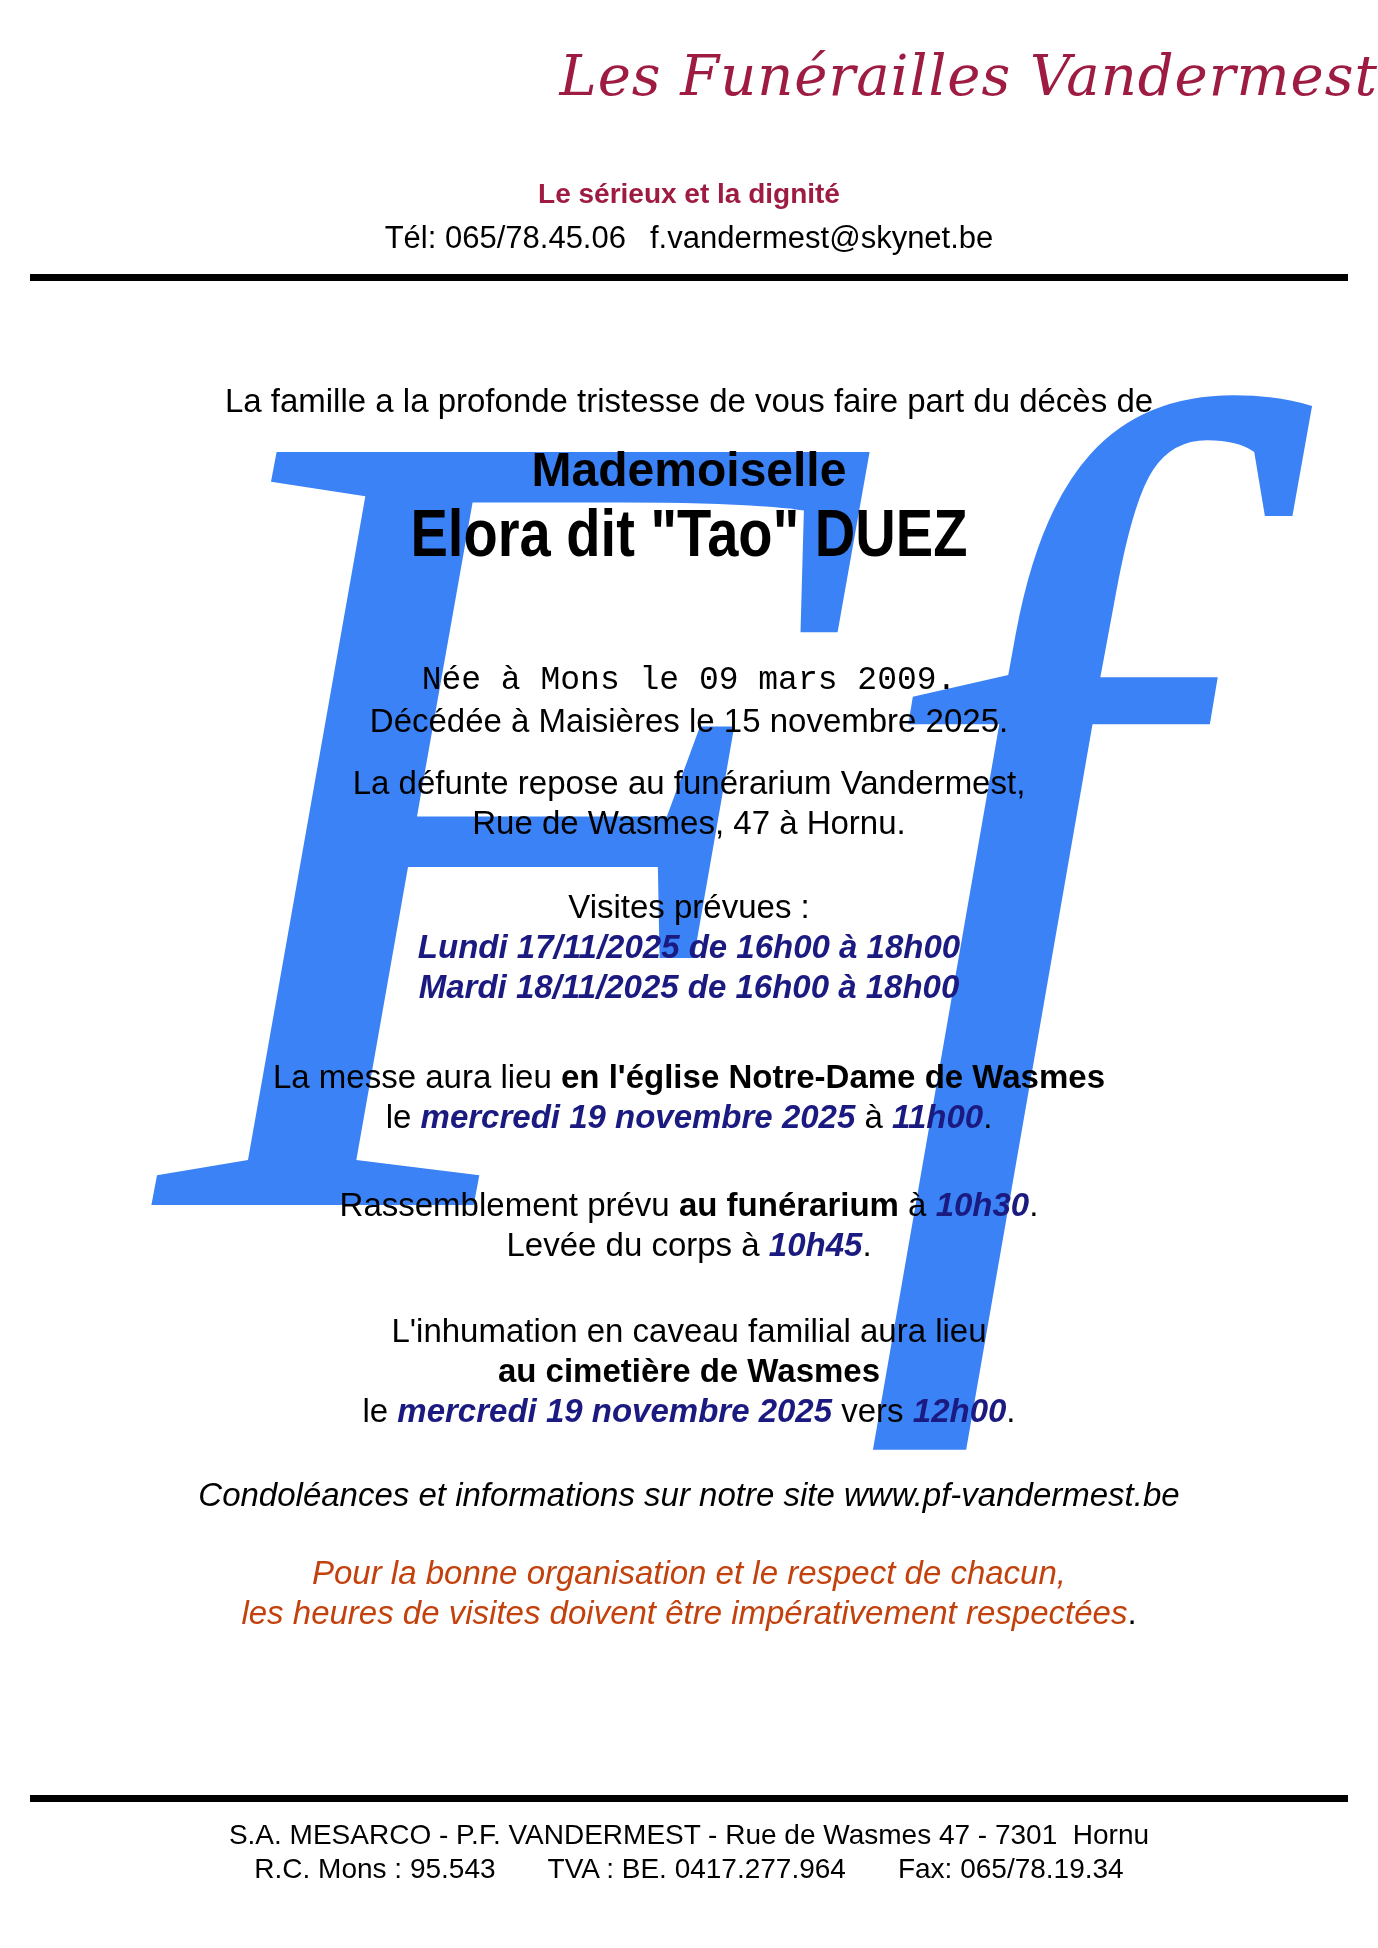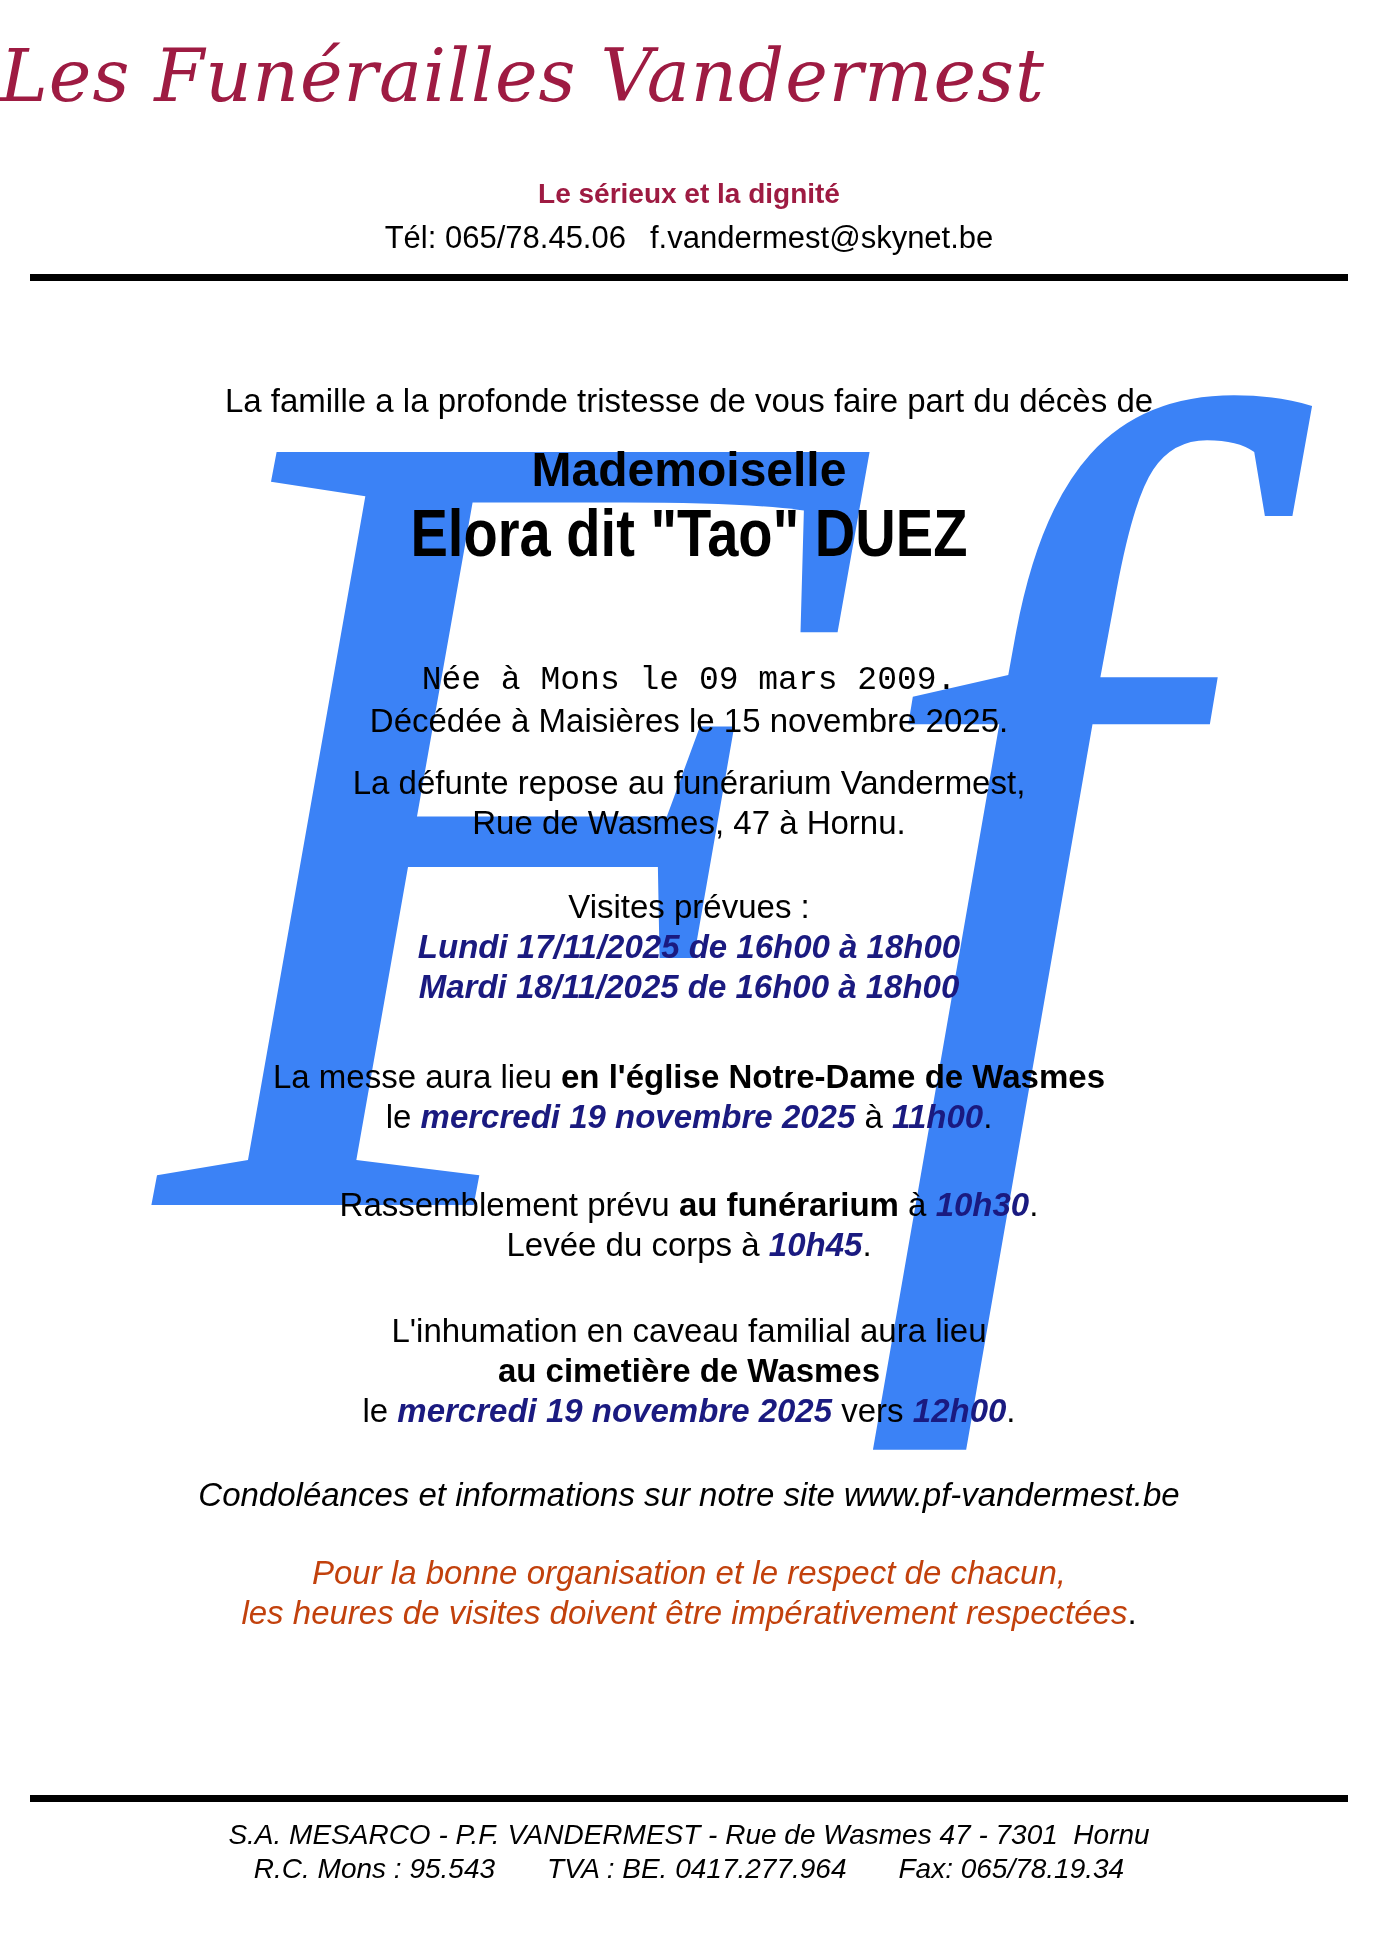--- a/index.html
+++ b/index.html
@@ -28,24 +28,24 @@
     user-select: none;
     pointer-events: none;
   }
   
   .content { position: relative; z-index: 1; }
   
   .brand-title {
     margin-top: 0;
     height: 152px;
     line-height: 152px;
-    text-align: left;
+    text-align: right;
     font-family: "DejaVu Serif", serif;
     font-style: italic;
-    font-size: 72px;
+    font-size: 56px;
     letter-spacing: 1px;
     color: #9e1b42;
     white-space: nowrap;
   }
   .brand-tagline {
     margin-top: 26px;
     text-align: center;
     font-size: 28px;
     font-weight: bold;
     color: #9e1b42;
@@ -96,21 +96,20 @@
   .b    { font-weight: bold; }
   .blue { color: #1a1a80; font-weight: bold; font-style: italic; }
   .red  { color: #c2410c; font-style: italic; }
   
   .footer {
     position: absolute;
     left: 0; right: 0;
     top: 1795px;
     z-index: 1;
     text-align: center;
-    font-style: italic;
     font-size: 28px;
     line-height: 34px;
   }
   .footer .rule { margin-top: 0; }
   .footer-line1 { margin-top: 16px; white-space: pre; }
   .footer-line2 { margin-top: 0; }
   .footer-line2 .gap { margin-left: 52px; }
 </style>
 </head>
 <body>

